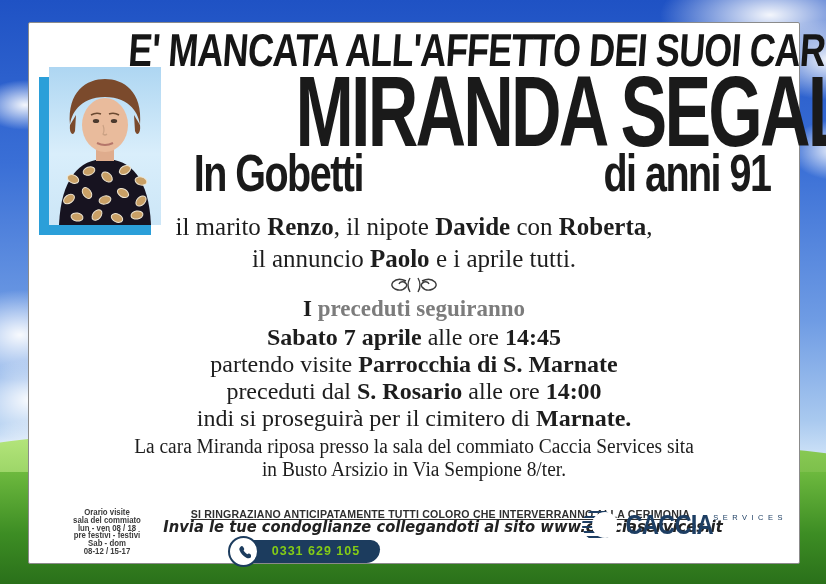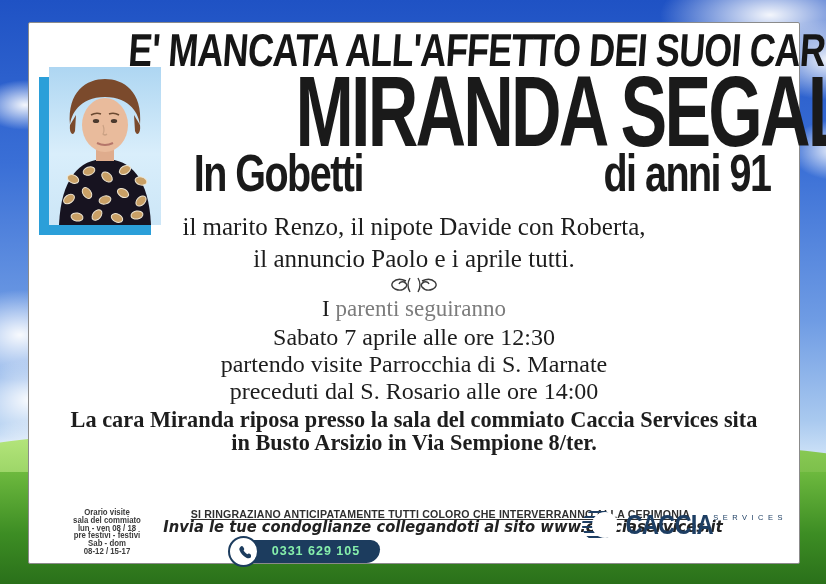--- a/index.html
+++ b/index.html
@@ -29,41 +29,41 @@
     letter-spacing:-4px;transform:scaleX(.70);transform-origin:center;}
 
   .subtitle{position:absolute;left:138px;right:2px;top:122px;display:flex;justify-content:space-between;gap:58px;white-space:nowrap;}
   .subtitle span{display:inline-block;font-weight:bold;font-size:52px;line-height:1.1;color:#1a1a1a;
     letter-spacing:-2px;transform:scaleX(.76);transform-origin:center;}
 
   .body{position:absolute;top:188px;left:0;right:0;text-align:center;
     font-family:"Liberation Serif",serif;color:#1d1d1d;}
   .intro{font-size:24px;line-height:30px;margin-bottom:4px;}
   .rel-line{font-size:25px;line-height:32px;}
-  .seg-b{font-weight:normal;}
+  .seg-b{font-weight:bold;}
   .seg-g{color:#7c7c7c;}
   .ornament{height:18px;margin:2px 0 1px 0;}
   .lead-line{font-size:23px;line-height:26px;font-weight:bold;margin-bottom:2px;}
   .fun-line{font-size:24px;line-height:27px;}
-  .repose{font-weight:bold;font-size:23px;line-height:23px;margin-top:3px;}
+  .repose{font-weight:normal;font-size:20px;line-height:23px;margin-top:3px;}
   .repose div{transform:scaleX(.97);transform-origin:center;}
 
   .hours{position:absolute;left:12px;top:486px;width:132px;text-align:center;
     font-size:8.5px;line-height:7.8px;font-weight:bold;color:#3c3c3c;
     transform:scaleX(.92);transform-origin:center;}
   .thanks{position:absolute;left:140px;right:140px;top:481px;text-align:center;white-space:nowrap;}
   .thanks span{display:inline-block;font-size:11.5px;font-weight:bold;color:#2f2f2f;
     text-decoration:underline;letter-spacing:.2px;transform:scaleX(.92);transform-origin:center;}
   .condolence{position:absolute;left:110px;right:110px;top:494px;text-align:center;white-space:nowrap;}
   .condolence span{display:inline-block;font-family:"DejaVu Sans",sans-serif;font-style:italic;
     font-weight:bold;font-size:16px;color:#222;transform:scaleX(.92);transform-origin:center;cursor:pointer;}
   .phone-row{position:absolute;left:0;right:220px;top:513px;display:flex;justify-content:center;align-items:center;}
   .phone-circle{width:27px;height:27px;border-radius:50%;background:#fff;border:2.5px solid #1c3c5e;
     display:flex;align-items:center;justify-content:center;z-index:2;margin-right:-9px;}
-  .phone-pill{background:#1c3c5e;color:#86efac;font-weight:bold;font-size:12.5px;letter-spacing:1px;
+  .phone-pill{background:#1c3c5e;color:#84cc16;font-weight:bold;font-size:12.5px;letter-spacing:1px;
     padding:4px 20px 5px 22px;border-radius:6px 12px 18px 6px;cursor:pointer;}
 
   .logo{position:absolute;right:12px;top:483px;display:flex;align-items:center;}
   .logo-text{margin-left:-7px;display:flex;flex-direction:row;align-items:flex-start;}
   .logo-brand{font-weight:bold;font-size:28px;line-height:26px;color:#1d3e63;letter-spacing:-1px;
     transform:scaleX(.85);transform-origin:right;}
   .logo-sub{font-size:7.5px;letter-spacing:4.5px;color:#1d3e63;font-weight:normal;margin-top:1px;}
 </style>
 </head>
 <body>
@@ -149,24 +149,25 @@
             <path d="M19 4 q-8 -4 -13 1 q-3 4 2 7 q7 3 11 -2 q2 -3 -2 -5 q-4 -1 -5 2"></path>
             <path d="M23 1 q-4 7 0 14"></path>
             <g transform="translate(54,0) scale(-1,1)">
               <path d="M19 4 q-8 -4 -13 1 q-3 4 2 7 q7 3 11 -2 q2 -3 -2 -5 q-4 -1 -5 2"></path>
               <path d="M23 1 q-4 7 0 14"></path>
             </g>
           </g>
         </svg>
       </div>
 
-      <div class="lead-line"><span class="seg-b">I </span><span class="seg-b seg-g">parenti seguiranno</span></div>
-      <div class="fun-line"><span class="seg-b">Sabato 7 aprile</span><span> alle ore </span><span class="seg-b">12:30</span></div>
+      <div class="lead-line"><span class="seg-b">I </span><span class="seg-b seg-g">preceduti seguiranno</span></div>
+      <div class="fun-line"><span class="seg-b">Sabato 7 aprile</span><span> alle ore </span><span class="seg-b">14:45</span></div>
       <div class="fun-line"><span>partendo visite </span><span class="seg-b">Parrocchia di S. Marnate</span></div>
       <div class="fun-line"><span>preceduti dal </span><span class="seg-b">S. Rosario</span><span> alle ore </span><span class="seg-b">14:00</span></div>
+      <div class="fun-line"><span>indi si proseguirà per il cimitero di </span><span class="seg-b">Marnate.</span></div>
 
       <div class="repose">
           <div>La cara Miranda riposa presso la sala del commiato Caccia Services sita</div>
           <div>in Busto Arsizio in Via Sempione 8/ter.</div>
         </div>
     </div>
 
     <div class="hours">
         <div>Orario visite</div>
         <div>sala del commiato</div>

